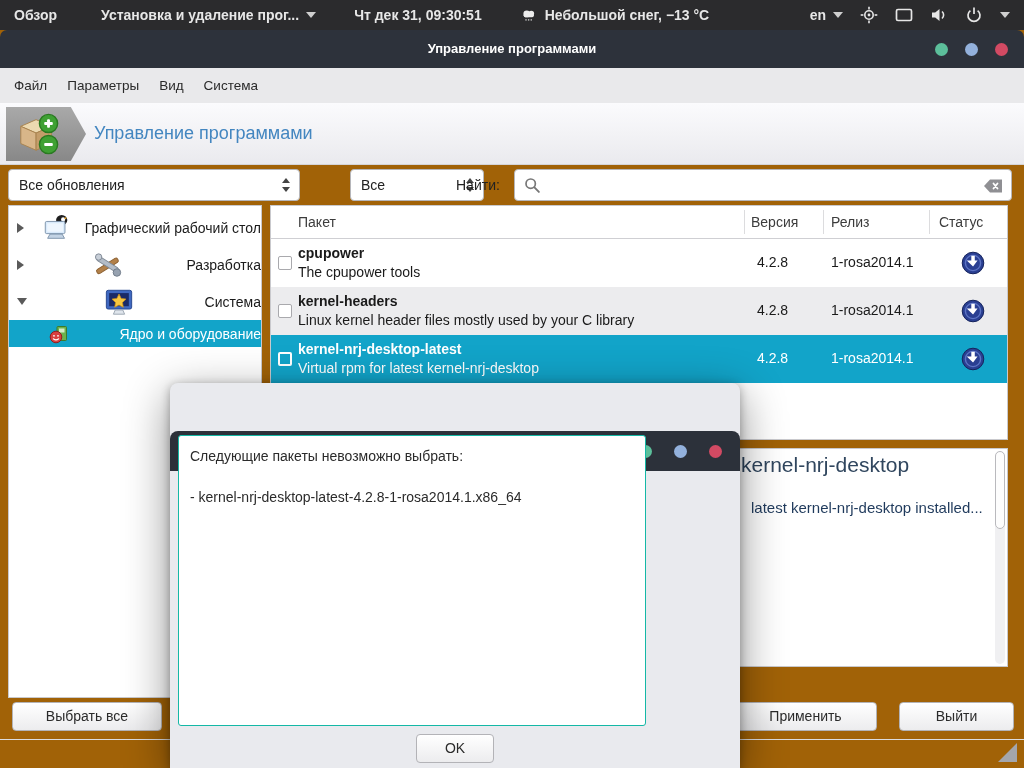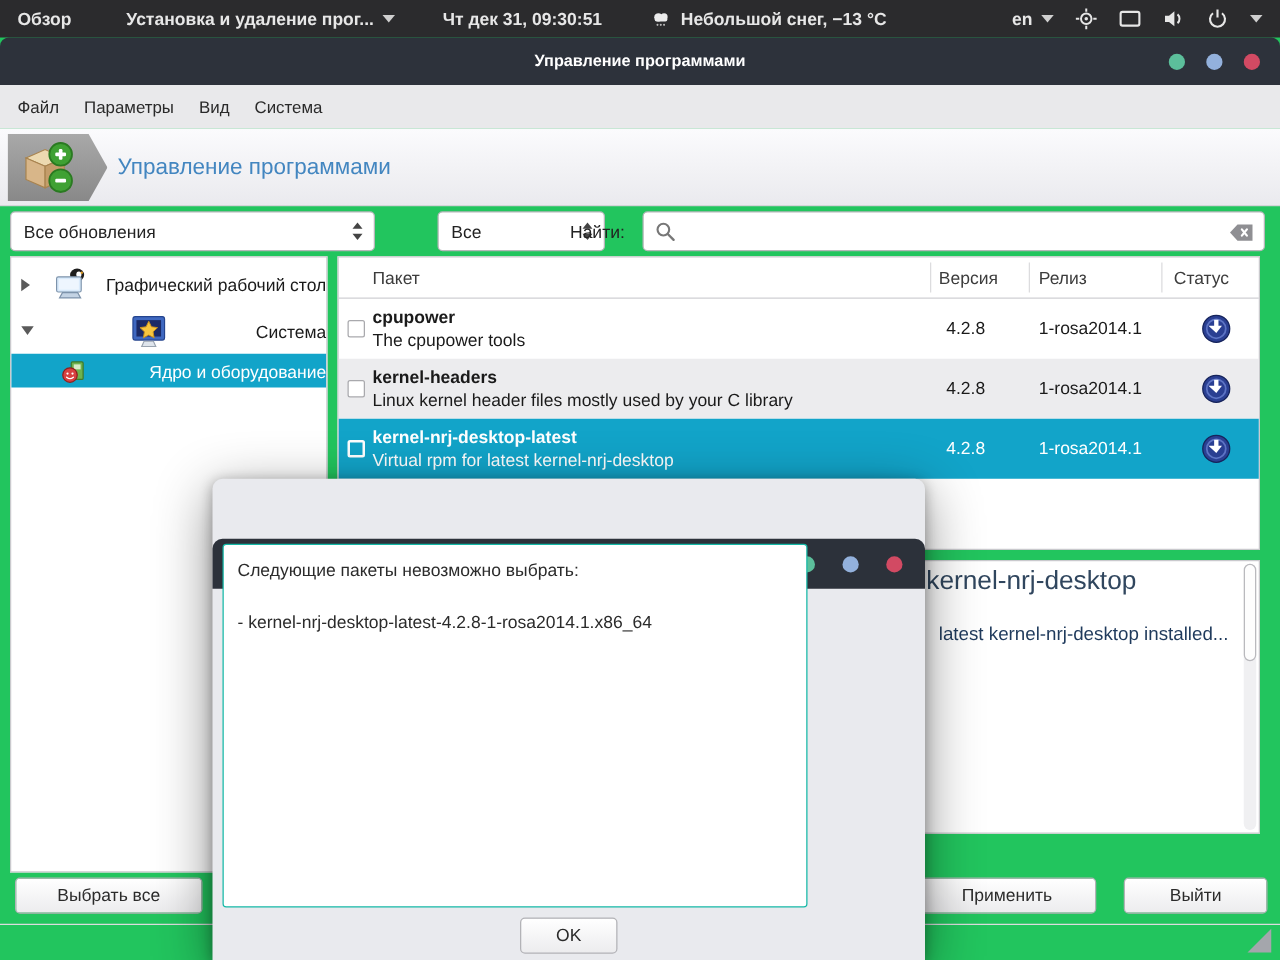--- a/index.html
+++ b/index.html
@@ -1,18 +1,18 @@
 <!DOCTYPE html>
 <html><head>
 <meta charset="utf-8">
 <style>
   * { margin:0; padding:0; box-sizing:border-box; }
   html,body { width:1024px; height:768px; }
   body { font-family:"Liberation Sans","DejaVu Sans",sans-serif; }
-  #screen { position:relative; width:1024px; height:768px; background:#22c55e; overflow:hidden; }
+  #screen { position:relative; width:1024px; height:768px; background:#a16207; overflow:hidden; }
 
   
   .topbar { position:absolute; left:0; top:0; width:1024px; height:30px; background:#2b2b2d;
             color:#e7e7e7; font-size:14px; font-weight:bold; display:flex; align-items:center; }
   .tb-item { display:flex; align-items:center; gap:7px; cursor:default; }
   .tb-overview { margin-left:14px; }
   .tb-app { margin-left:44px; }
   .tb-clock { margin-left:38px; }
   .tb-weather { margin-left:38px; }
   .caret-down { width:0; height:0; border-left:5px solid transparent; border-right:5px solid transparent;
@@ -261,20 +261,32 @@
             <ellipse cx="22.5" cy="7" rx="2.2" ry="2.6" fill="#fff"></ellipse>
             <circle cx="25" cy="5.5" r="1" fill="#e8a020"></circle>
             <rect x="3.5" y="9" width="21" height="13" rx="1.5" fill="#d9eafb" stroke="#7d93ab"></rect>
             <rect x="5.5" y="11" width="17" height="9" fill="#eef6fe"></rect>
             <path d="M6 27 L24 27 L21.5 22.5 L8.5 22.5 Z" fill="#c3d3e4" stroke="#7d93ab"></path>
           </svg>
         </span>
       <span>Графический рабочий стол</span>
     </div>
 
+    <div class="tree-item">
+      <span class="expander closed"></span>
+      <span class="tree-icon">
+          <svg width="30" height="30" viewBox="0 0 32 32">
+            <rect x="2" y="14" width="26" height="5" rx="2" transform="rotate(-32 16 16)" fill="#b28049" stroke="#8a5e2e"></rect>
+            <rect x="2" y="13" width="26" height="5" rx="2" transform="rotate(32 16 16)" fill="#b3bcc7" stroke="#7e8894"></rect>
+            <circle cx="25.5" cy="24" r="4" fill="#97a2b0" stroke="#6f7b89"></circle>
+            <circle cx="6" cy="7.5" r="3.4" fill="#c8cfd8" stroke="#7e8894"></circle>
+          </svg>
+        </span>
+      <span>Разработка</span>
+    </div>
 
     <div class="tree-item">
       <span class="expander open"></span>
       <span class="tree-icon">
           <svg width="30" height="30" viewBox="0 0 32 32">
             <rect x="2.5" y="3.5" width="27" height="20" rx="2" fill="#3f68c0" stroke="#24448e"></rect>
             <rect x="5.5" y="6.5" width="21" height="14" fill="#1b2a66"></rect>
             <path d="M16 7.5 l2.3 4.7 5.2.7 -3.8 3.6 .9 5.1 -4.6-2.4 -4.6 2.4 .9-5.1 -3.8-3.6 5.2-.7 Z" fill="#f8c63e" stroke="#c98f1b" stroke-width=".8"></path>
             <path d="M10 29 h12 l-2-4.5 h-8 Z" fill="#dfe5ec" stroke="#9aa4b0"></path>
           </svg>

